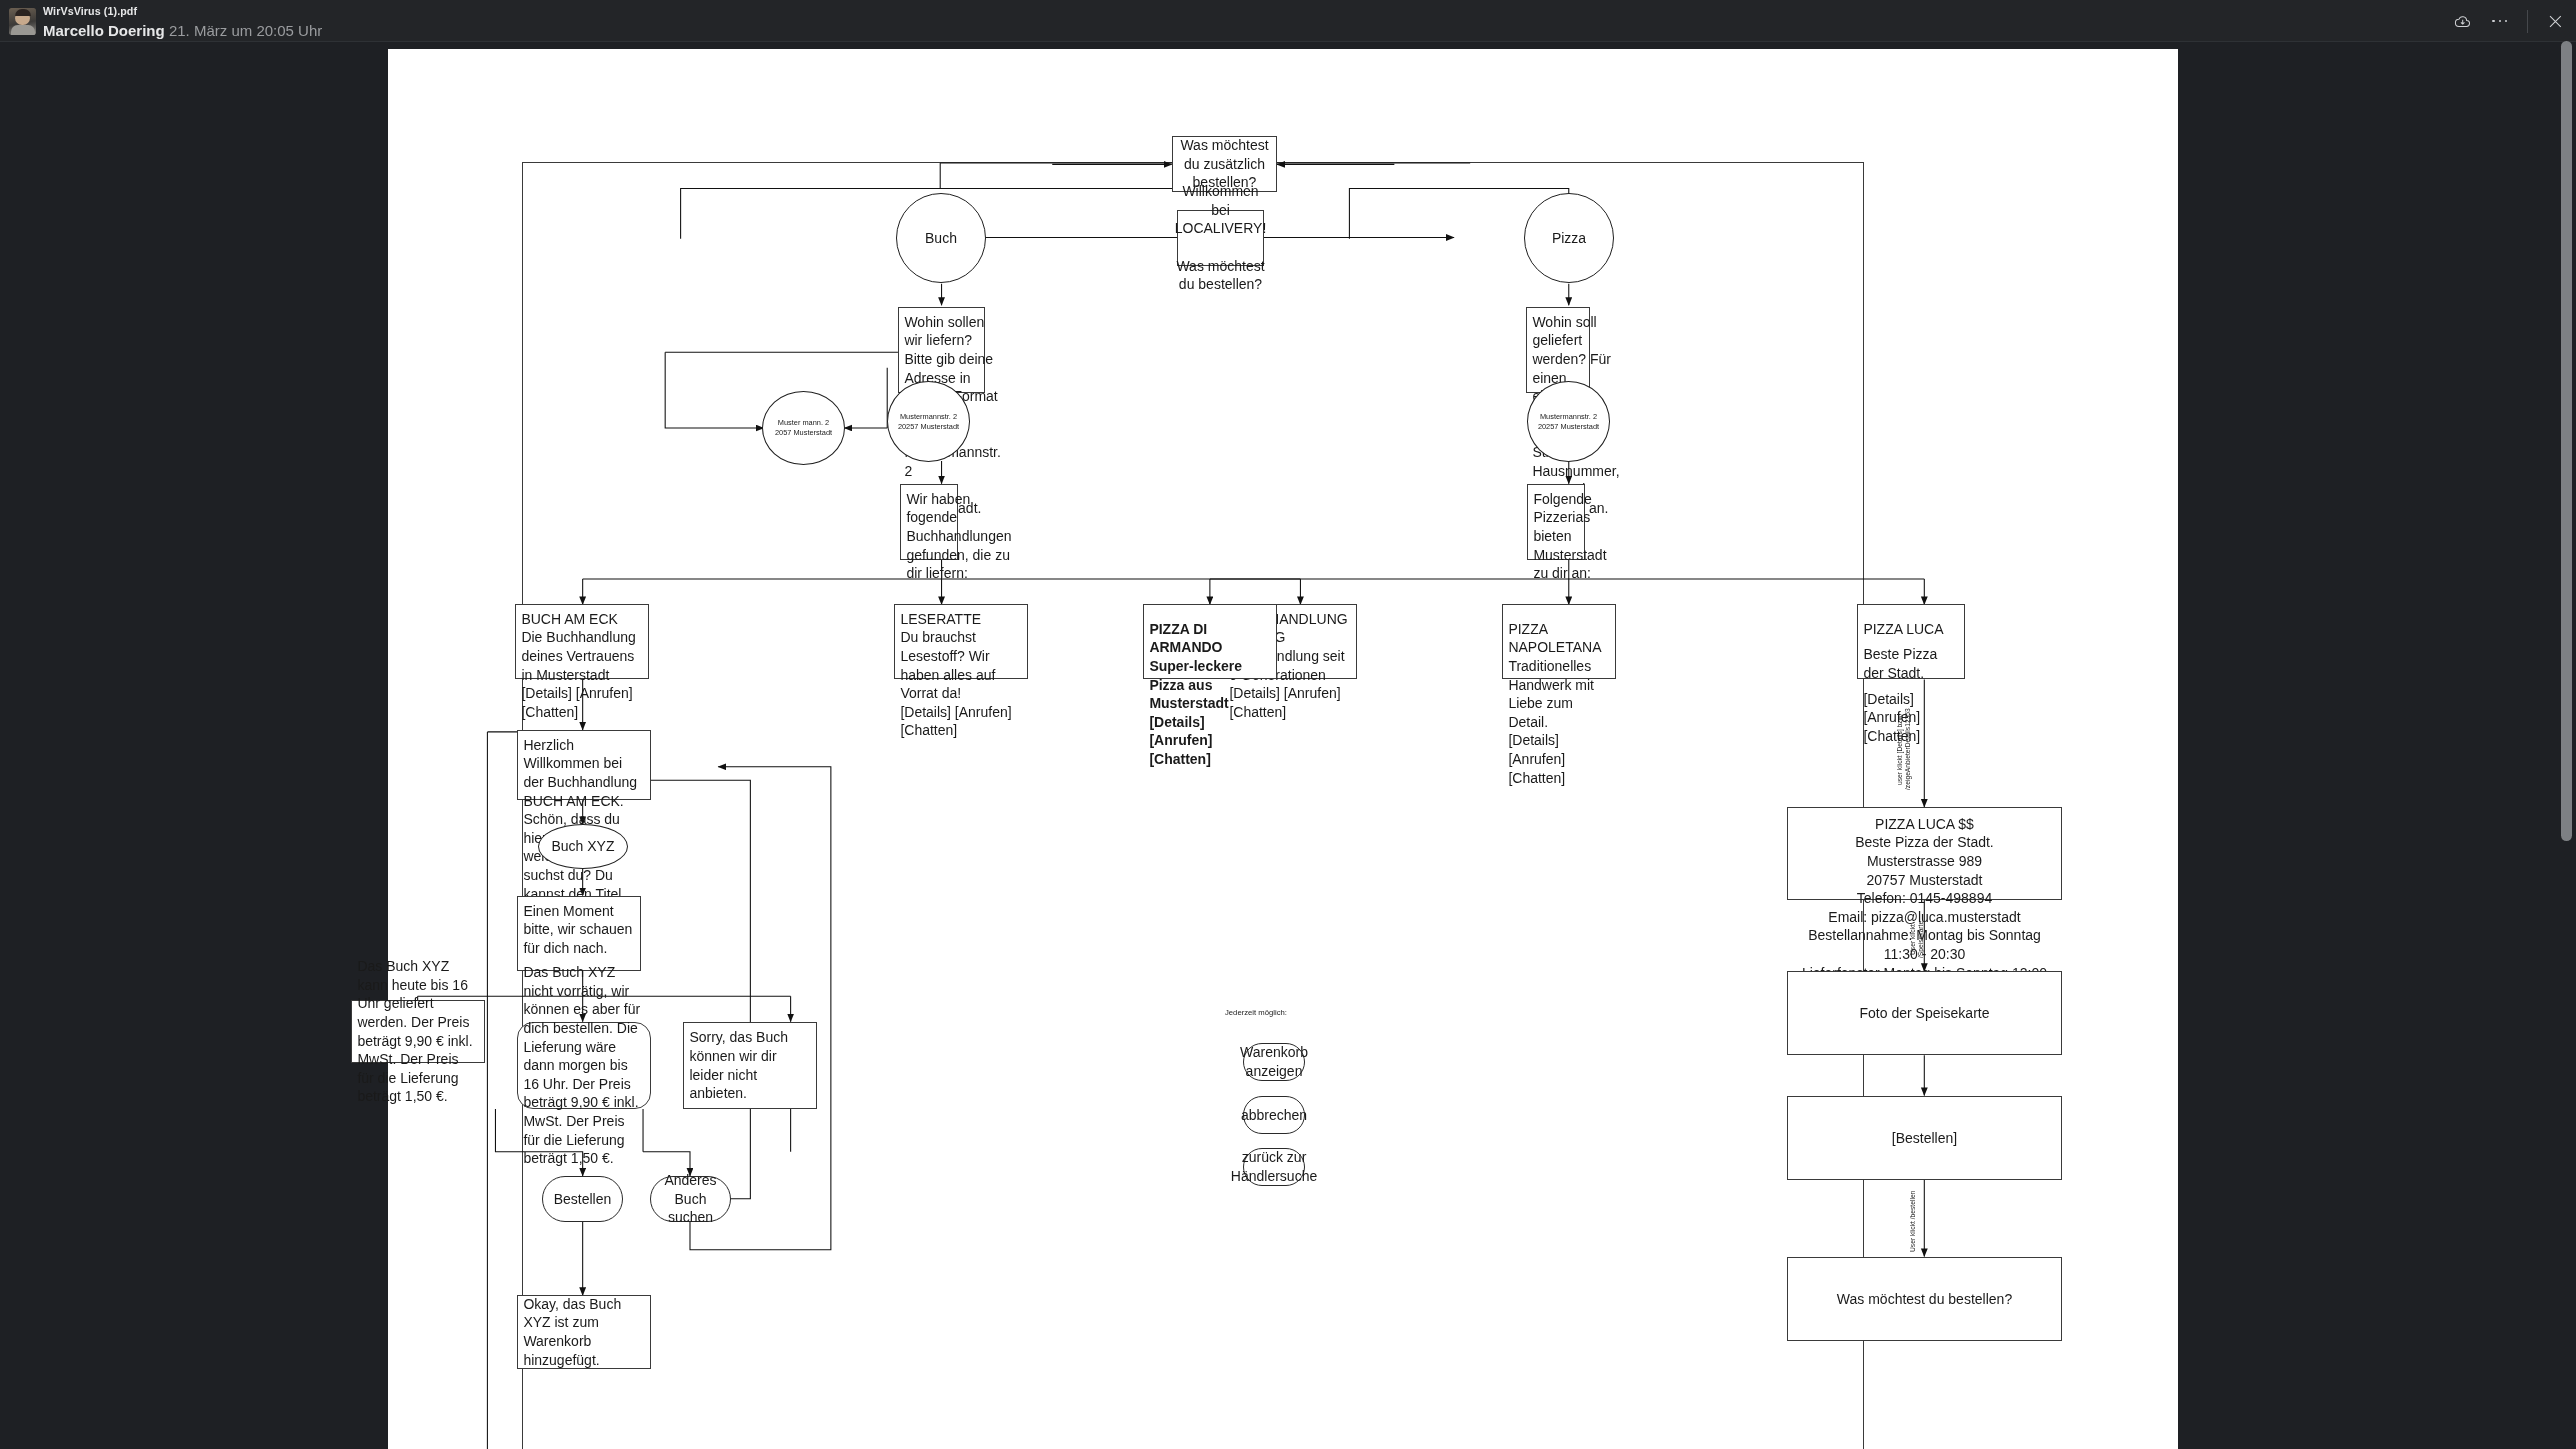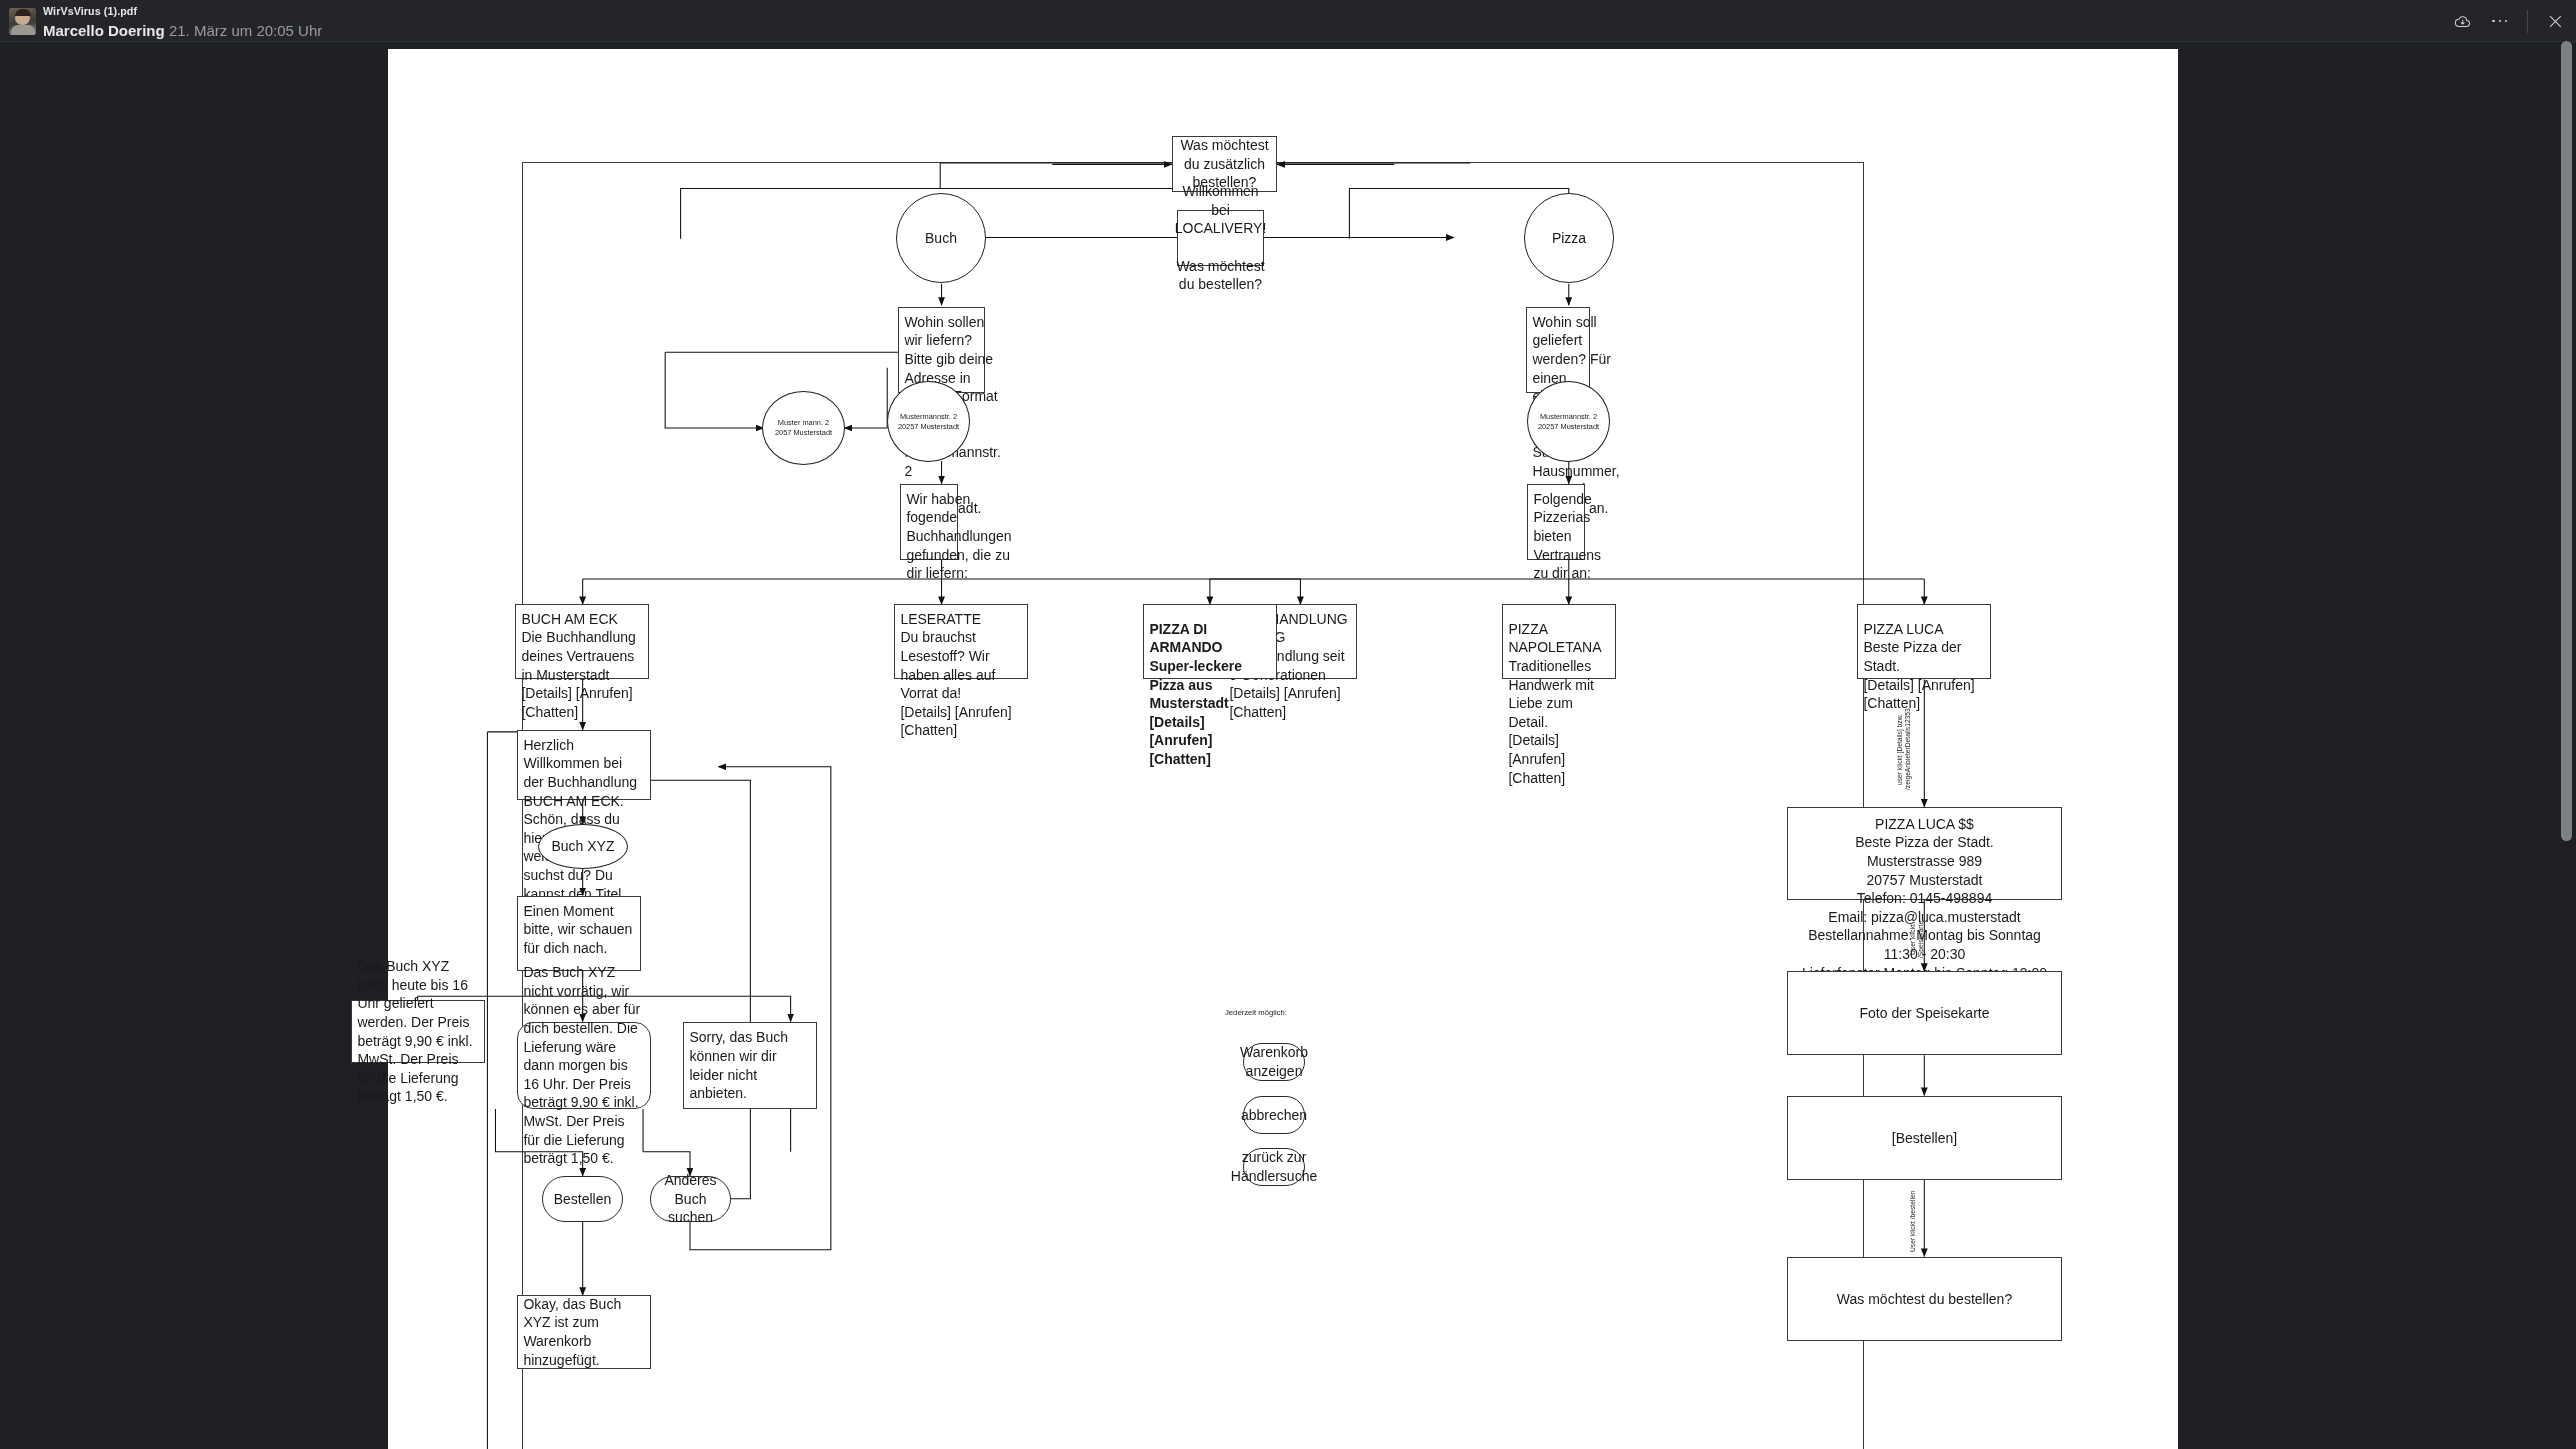--- a/index.html
+++ b/index.html
@@ -195,21 +195,21 @@
     <div class="node circle" style="left:499px;top:332px;width:83px;height:81px;font-size:7.4px;">Mustermannstr. 2
 20257 Musterstadt</div>
 
     <div class="node rect tl" style="left:512px;top:435px;width:58px;height:76px;">Wir haben fogende Buchhandlungen gefunden, die zu dir liefern:</div>
 
     <div class="node rect tl" style="left:1138px;top:258px;width:64px;height:86px;">Wohin soll geliefert werden? Für einen einfachen Ablauf, gib bitte deine Strasse, Hausnummer, PLZ und Wohnort an.</div>
 
     <div class="node circle" style="left:1139px;top:332px;width:83px;height:81px;font-size:7.4px;">Mustermannstr. 2
 20257 Musterstadt</div>
 
-    <div class="node rect tl" style="left:1139px;top:435px;width:58px;height:76px;">Folgende Pizzerias bieten Vertrauens zu dir an:</div>
+    <div class="node rect tl" style="left:1139px;top:435px;width:58px;height:76px;">Folgende Pizzerias bieten Musterstadt zu dir an:</div>
 
     <div class="node rect tl" style="left:127px;top:555px;width:134px;height:75px;flex-direction:column;">
       <div>BUCH AM ECK</div>
       <div>Die Buchhandlung deines Vertrauens in Musterstadt</div>
       <div>[Details] [Anrufen] [Chatten]</div>
     </div>
     <div class="node rect tl" style="left:506px;top:555px;width:134px;height:75px;flex-direction:column;">
       <div>LESERATTE</div>
       <div>Du brauchst Lesestoff? Wir haben alles auf Vorrat da!</div>
       <div>[Details] [Anrufen] [Chatten]</div>
@@ -223,21 +223,21 @@
     <div class="node rect tl" style="left:755px;top:555px;width:134px;height:75px;flex-direction:column;padding-top:14.8px;font-weight:bold;">
       <div>PIZZA DI ARMANDO</div>
       <div>Super-leckere Pizza aus Musterstadt</div>
       <div>[Details] [Anrufen] [Chatten]</div>
     </div>
     <div class="node rect tl" style="left:1114px;top:555px;width:114px;height:75px;flex-direction:column;padding-top:14.8px;">
       <div>PIZZA NAPOLETANA</div>
       <div>Traditionelles Handwerk mit Liebe zum Detail.</div>
       <div>[Details] [Anrufen] [Chatten]</div>
     </div>
-    <div class="node rect tl" style="left:1469px;top:555px;width:134px;height:75px;flex-direction:column;padding-top:14.8px;">
+    <div class="node rect tl" style="left:1469px;top:555px;width:108px;height:75px;flex-direction:column;padding-top:14.8px;gap:7px;">
       <div>PIZZA LUCA</div>
       <div>Beste Pizza der Stadt.</div>
       <div>[Details] [Anrufen] [Chatten]</div>
     </div>
 
     <div class="elabel" style="left:1508px;top:647px;height:107px;">user klickt [Details] bzw.
 /zeigeAnbieterDetails12353</div>
 
     <div class="node rect tl" style="left:1399px;top:758px;width:275px;height:93px;padding:6.7px 8px;text-align:center;">PIZZA LUCA $$
 Beste Pizza der Stadt.

